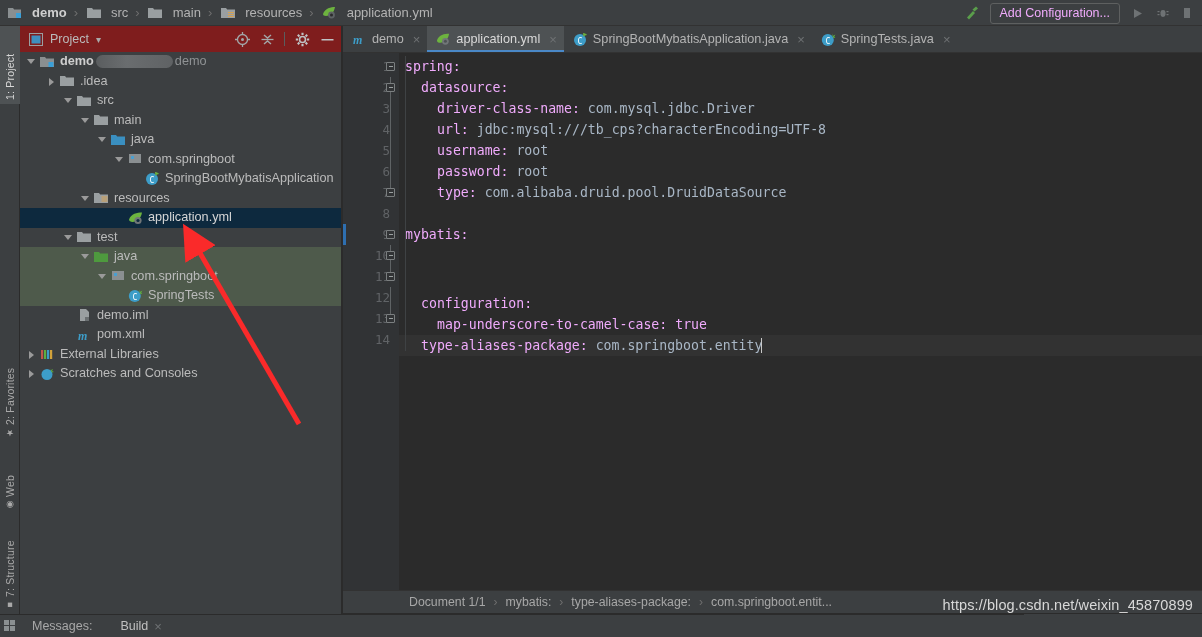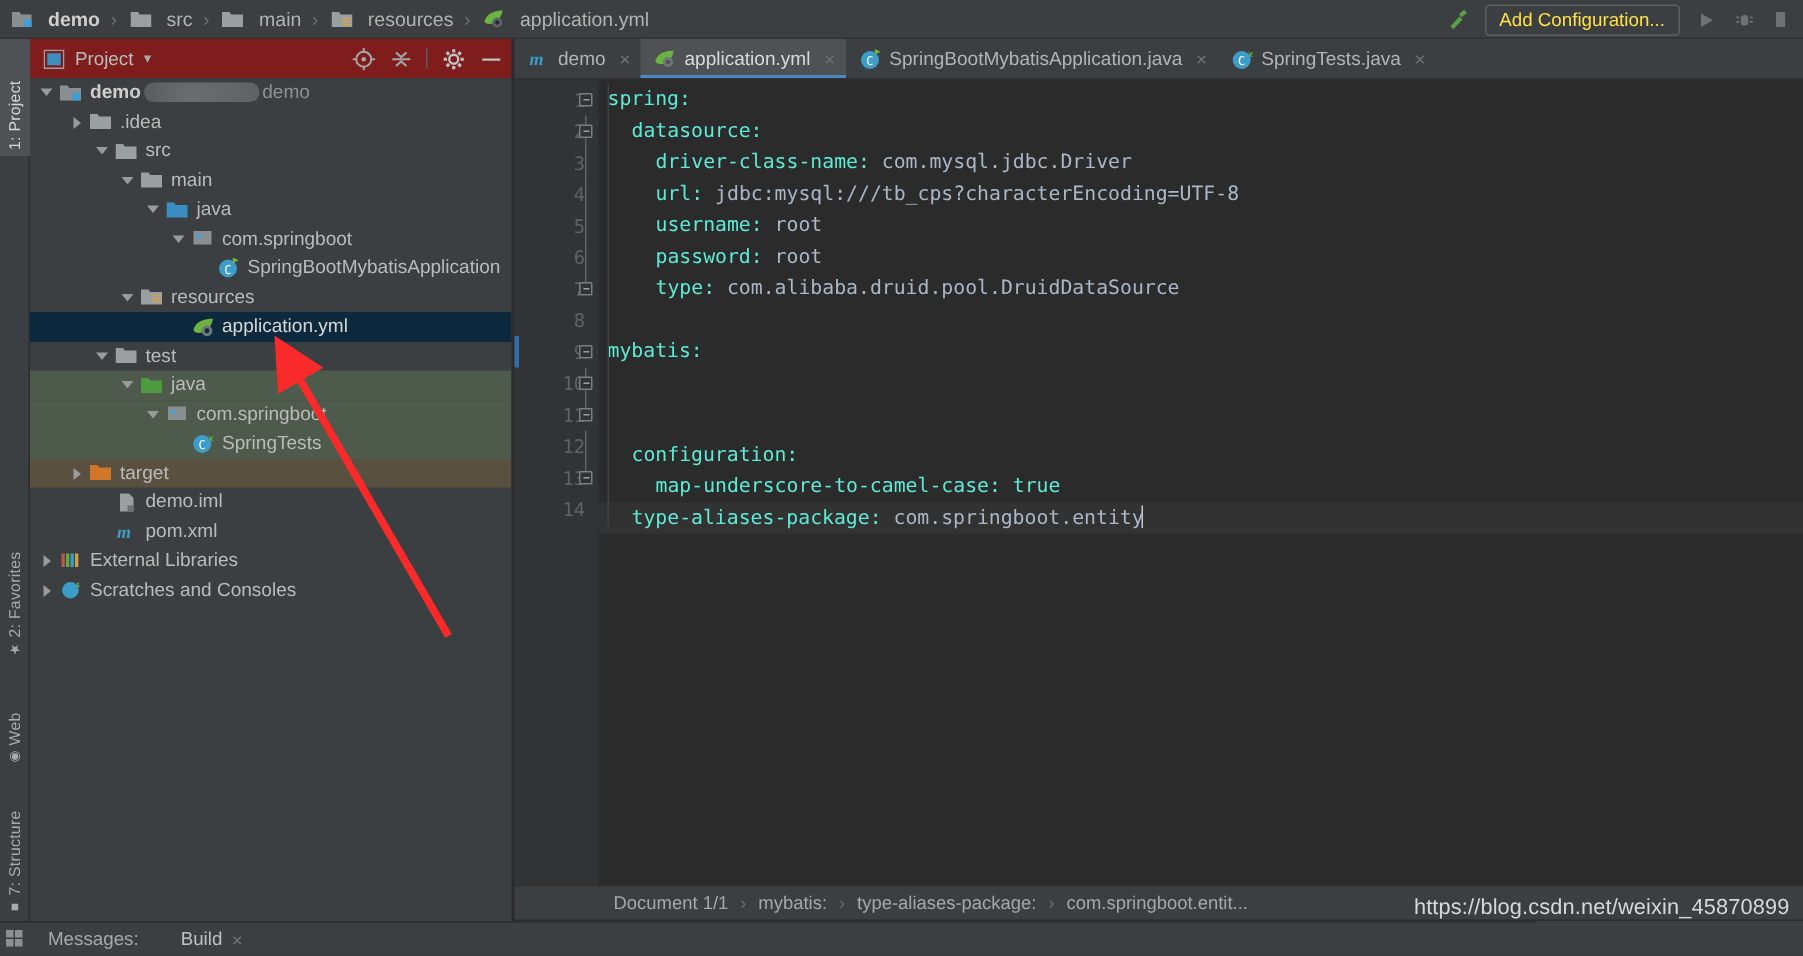--- a/index.html
+++ b/index.html
@@ -21,21 +21,21 @@
   .crumb-txt { font-size: 13px; color: #b3b3b3; }
   .crumb-txt.bold { color: #cfcfcf; font-weight: bold; }
   .crumb-sep { color: #6e6e6e; font-size: 13px; margin: 0 7px; }
 
   .topbar-right {
     position: absolute; right: 4px; top: 0; height: 26px;
     display: flex; align-items: center; gap: 8px;
   }
   .run-config {
     border: 1px solid #5e6060; border-radius: 3px;
-    padding: 2px 9px 3px; font-size: 12.5px; color: #fde047;
+    padding: 2px 9px 3px; font-size: 12.5px; color: #f0abfc;
     background: #3c3f41;
   }
   .tb-ico { width: 18px; height: 18px; display:flex; align-items:center; justify-content:center; }
 
   
   .vstrip {
     position: absolute; left: 0; top: 26px; width: 20px; height: 588px;
     background: #3c3f41; border-right: 1px solid #2b2b2b;
   }
   .vtab {
@@ -143,21 +143,21 @@
   .fold .stem { position: absolute; left: 7px; top: 0; width: 1px; height: 21px; background: #5f6365; }
   .fold .stem.half { height: 8px; }
   .blu-mark { position: absolute; left: 0; width: 3px; height: 21px; background: #2e6fb0; }
 
   .code {
     flex: 1; position: relative; padding-top: 3px;
     font-family: "DejaVu Sans Mono", monospace; font-size: 13.2px;
   }
   .cline { height: 21px; line-height: 21px; white-space: pre; padding-left: 6px; }
   .cline.cur { background: #323232; }
-  .k { color: #5eead4; }
+  .k { color: #f0abfc; }
   .v { color: #a9b7c6; }
   .caret {
     display: inline-block; width: 1px; height: 15px; background: #c8c8c8;
     vertical-align: -3px; margin-left: -1px;
   }
   .guide { position: absolute; top: 3px; width: 1px; background: #3f4244; }
 
   .status-crumb {
     height: 23px; background: #3c3f41; display: flex; align-items: center;
     padding-left: 66px; gap: 0; border-top: 1px solid #323232;
@@ -475,29 +475,20 @@
         <span class="ti">
           <svg width="15" height="15" viewBox="0 0 15 15">
               <circle cx="6.8" cy="8" r="6" fill="#3d9dc8"></circle>
               <text x="6.8" y="11.5" font-size="8" fill="#fff" text-anchor="middle" font-family="monospace">C</text>
               <path d="M11 1.5l1.2 2.2 2.2-1.2-1.2 2.3 1.2 1.2-2.3-.3z" fill="#5fae3f"></path>
             </svg>
         </span>
         <span class="tlabel">SpringTests</span>
       </div>
 
-      <div class="trow excl" style="padding-left:26px;">
-        <span class="arrow r"></span>
-        <span class="ti">
-          <svg width="15" height="12" viewBox="0 0 15 12">
-              <path d="M0 1h5l1.2 1.6H14V11H0z" fill="#d2762a"></path>
-            </svg>
-        </span>
-        <span class="tlabel">target</span>
-      </div>
 
       <div class="trow" style="padding-left:43px;">
         <span class="arrow"></span>
         <span class="ti">
           <svg width="14" height="14" viewBox="0 0 14 14">
               <path d="M2 1h6l3 3v9H2z" fill="#9a9fa1"></path>
               <rect x="7" y="9" width="4" height="4" fill="#6a6f71"></rect>
             </svg>
         </span>
         <span class="tlabel">demo.iml</span>

